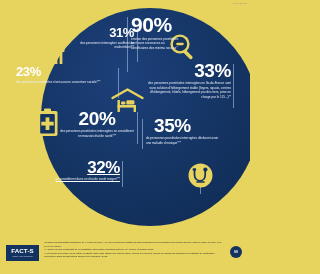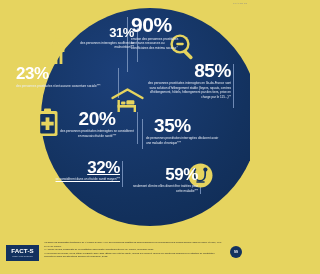--- a/index.html
+++ b/index.html
@@ -46,21 +46,21 @@
   
   #s31{left:60px;top:27px;width:74px;text-align:right;}
   #s31 .pct{font-size:13px;}
   #s31 .desc{margin-top:2px;}
 
   #s90{left:131px;top:15px;width:48px;text-align:left;}
   #s90 .pct{font-size:21px;}
   #s90 .desc{margin-top:2.5px;}
 
   #s23{left:16px;top:66px;width:100px;text-align:left;}
-  #s23 .pct{font-size:17px;}
+  #s23 .pct{font-size:13px;}
   #s23 .desc{margin-top:2px;}
 
   #s85{left:143px;top:62px;width:88px;text-align:right;}
   #s85 .pct{font-size:19px;}
   #s85 .desc{margin-top:2px;}
 
   #s20{left:60px;top:110px;width:74px;text-align:center;}
   #s20 .pct{font-size:19px;}
   #s20 .desc{margin-top:2px;}
 
@@ -194,43 +194,39 @@
       <div class="pct">90%</div>
       <div class="desc">environ des personnes prostituées sont sans ressources ou bénéficiaires des minima sociaux*</div>
     </div>
 
     <div class="stat" id="s23">
       <div class="pct">23%</div>
       <div class="desc">des personnes prostituées n'ont aucune couverture sociale***</div>
     </div>
 
     <div class="stat" id="s85">
-      <div class="pct">85%</div>
+      <div class="pct">33%</div>
       <div class="desc">des personnes prostituées interrogées en Île-de-France sont sans solution d'hébergement stable (foyers, squats, centres d'hébergement, hôtels, hébergement par des tiers, prise en charge par le 115...)**</div>
     </div>
 
     <div class="stat" id="s20">
       <div class="pct">20%</div>
       <div class="desc">des personnes prostituées interrogées se considèrent en mauvais état de santé***</div>
     </div>
 
     <div class="stat" id="s35">
       <div class="pct">35%</div>
       <div class="desc">de personnes prostituées interrogées déclarent avoir une maladie chronique***</div>
     </div>
 
     <div class="stat" id="s32">
       <div class="pct">32%</div>
       <div class="desc">se considèrent dans un état de santé moyen***</div>
     </div>
 
-    <div class="stat" id="s59">
-      <div class="pct">59%</div>
-      <div class="desc">seulement d'entre elles disent être traitées pour cette maladie***</div>
-    </div>
   </div>
 
   <div class="footer">
     <div class="logo-badge">
       <div class="logo-text">FACT-S</div>
       <div class="logo-sub">FONDATION SCELLES</div>
     </div>
 
     <div class="notes">
       <div class="note">* D'après les diagnostics territoriaux de l'Amicale du Nid : 94% des personnes prostituées sans ressources ou bénéficiaires des minima sociaux dans la Marne et Loire, 91% en Île-de-France.</div>

